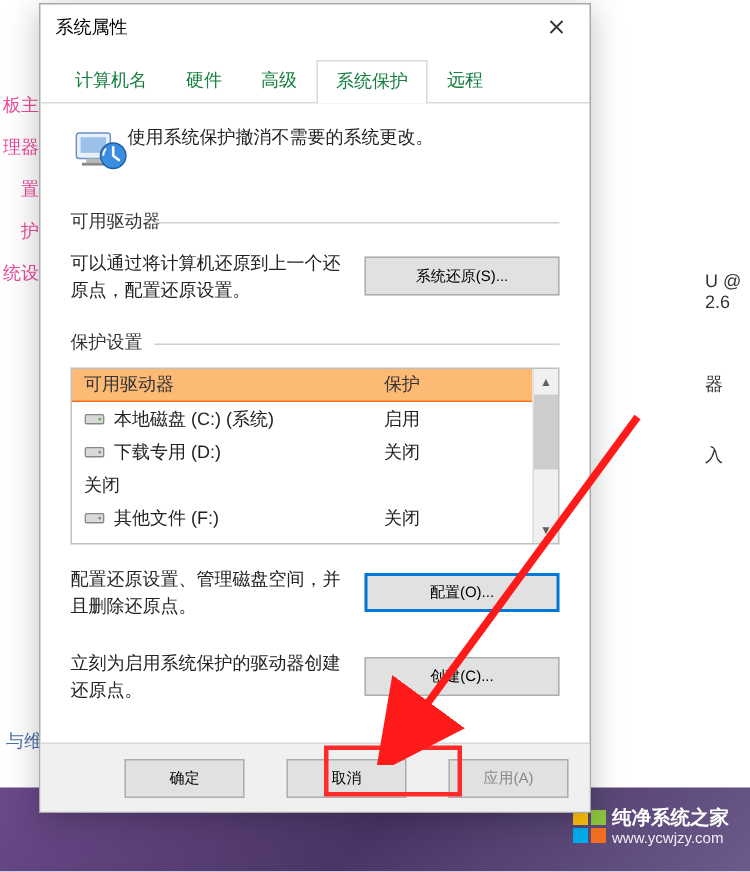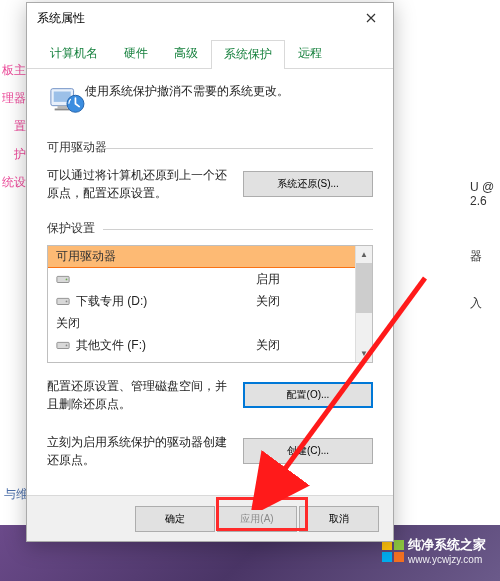--- a/index.html
+++ b/index.html
@@ -204,21 +204,21 @@
       background: #cdcdcd;
       margin: 0;
     }
     .scrollbar .track { flex: 1; }
     .button-row {
       height: 46px;
       border-top: 1px solid #d9d9d9;
       display: flex;
       align-items: center;
       justify-content: flex-end;
-      gap: 2px;
+      gap: 28px;
       padding: 0 14px;
       background: #f0f0f0;
     }
     .button-row .win-btn { min-width: 80px; }
     .ok-highlight-box {
       position: absolute;
       border: 3px solid #ff2a2a;
       pointer-events: none;
     }
     .red-arrow {
@@ -298,27 +298,29 @@
         <div class="txt">可以通过将计算机还原到上一个还原点，配置还原设置。</div>
         <button class="win-btn">系统还原(S)...</button>
       </div>
     </div>
 
     <div class="section-title">保护设置</div>
     <div class="drive-table-wrap">
       <div class="drive-table">
         <div class="hdr">
           <div class="col col-drive">可用驱动器</div>
+          <div class="col col-prot">保护</div>
         </div>
         <div class="row">
           <div class="col col-drive">
             <svg class="drive-icon" viewBox="0 0 16 12">
                 <rect x="1" y="3" width="14" height="7" rx="1" fill="#d9d9d9" stroke="#888"></rect>
                 <circle cx="12" cy="6.5" r="1" fill="#6aa84f"></circle>
               </svg>
+            <span>本地磁盘 (C:) (系统)</span>
           </div>
           <div class="col col-prot">启用</div>
         </div>
         <div class="row">
           <div class="col col-drive">
             <svg class="drive-icon" viewBox="0 0 16 12">
                 <rect x="1" y="3" width="14" height="7" rx="1" fill="#d9d9d9" stroke="#888"></rect>
                 <circle cx="12" cy="6.5" r="1" fill="#888"></circle>
               </svg>
             <span>下载专用 (D:)</span>
@@ -353,22 +355,22 @@
     </div>
 
     <div class="create-row">
       <div class="txt">立刻为启用系统保护的驱动器创建还原点。</div>
       <button class="win-btn">创建(C)...</button>
     </div>
   </div>
 
   <div class="button-row">
     <button class="win-btn">确定</button>
+    <button class="win-btn">取消</button>
     <button class="win-btn disabled-btn">应用(A)</button>
-    <button class="win-btn">取消</button>
   </div>
 </div>
 
 <div class="ok-highlight-box" style="left:216px;top:497px;width:92px;height:34px;"></div>
 
 <svg class="red-arrow" style="left:240px;top:270px;width:200px;height:240px;" viewBox="0 0 200 240">
   <defs>
     <marker id="ah" markerWidth="12" markerHeight="12" refX="6" refY="6" orient="auto">
       <path d="M0 0 L12 6 L0 12 Z" fill="#ff1a1a"></path>
     </marker>

